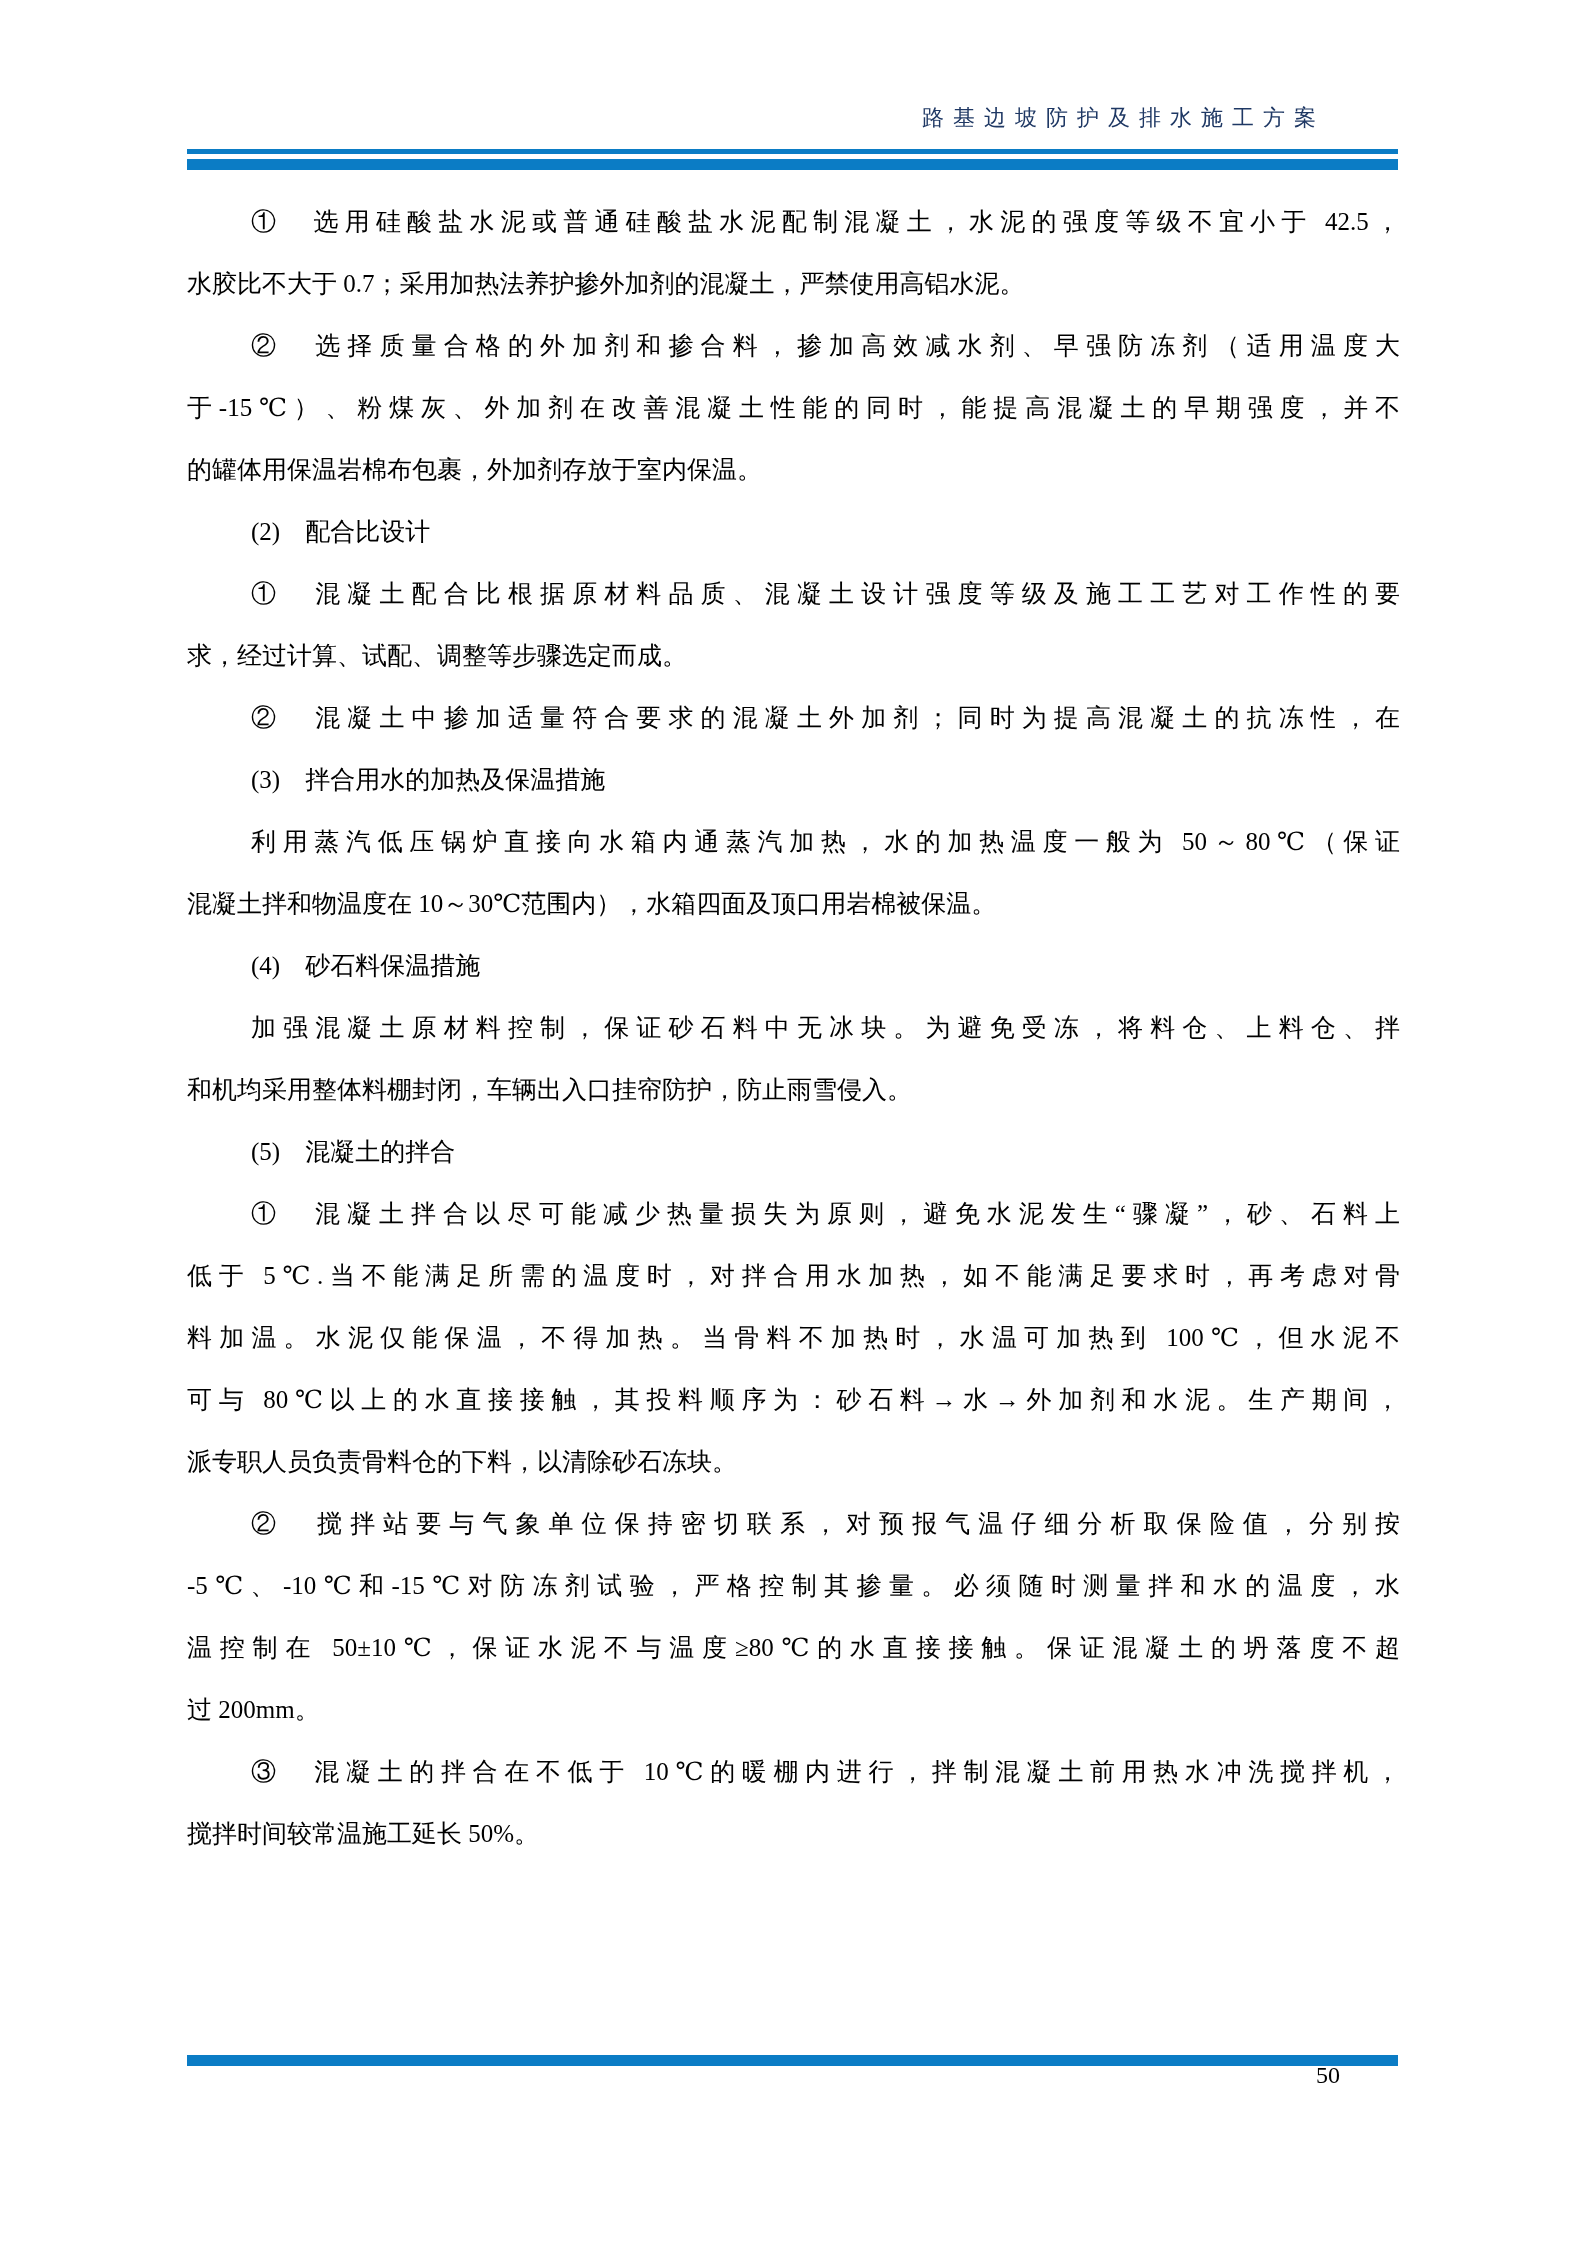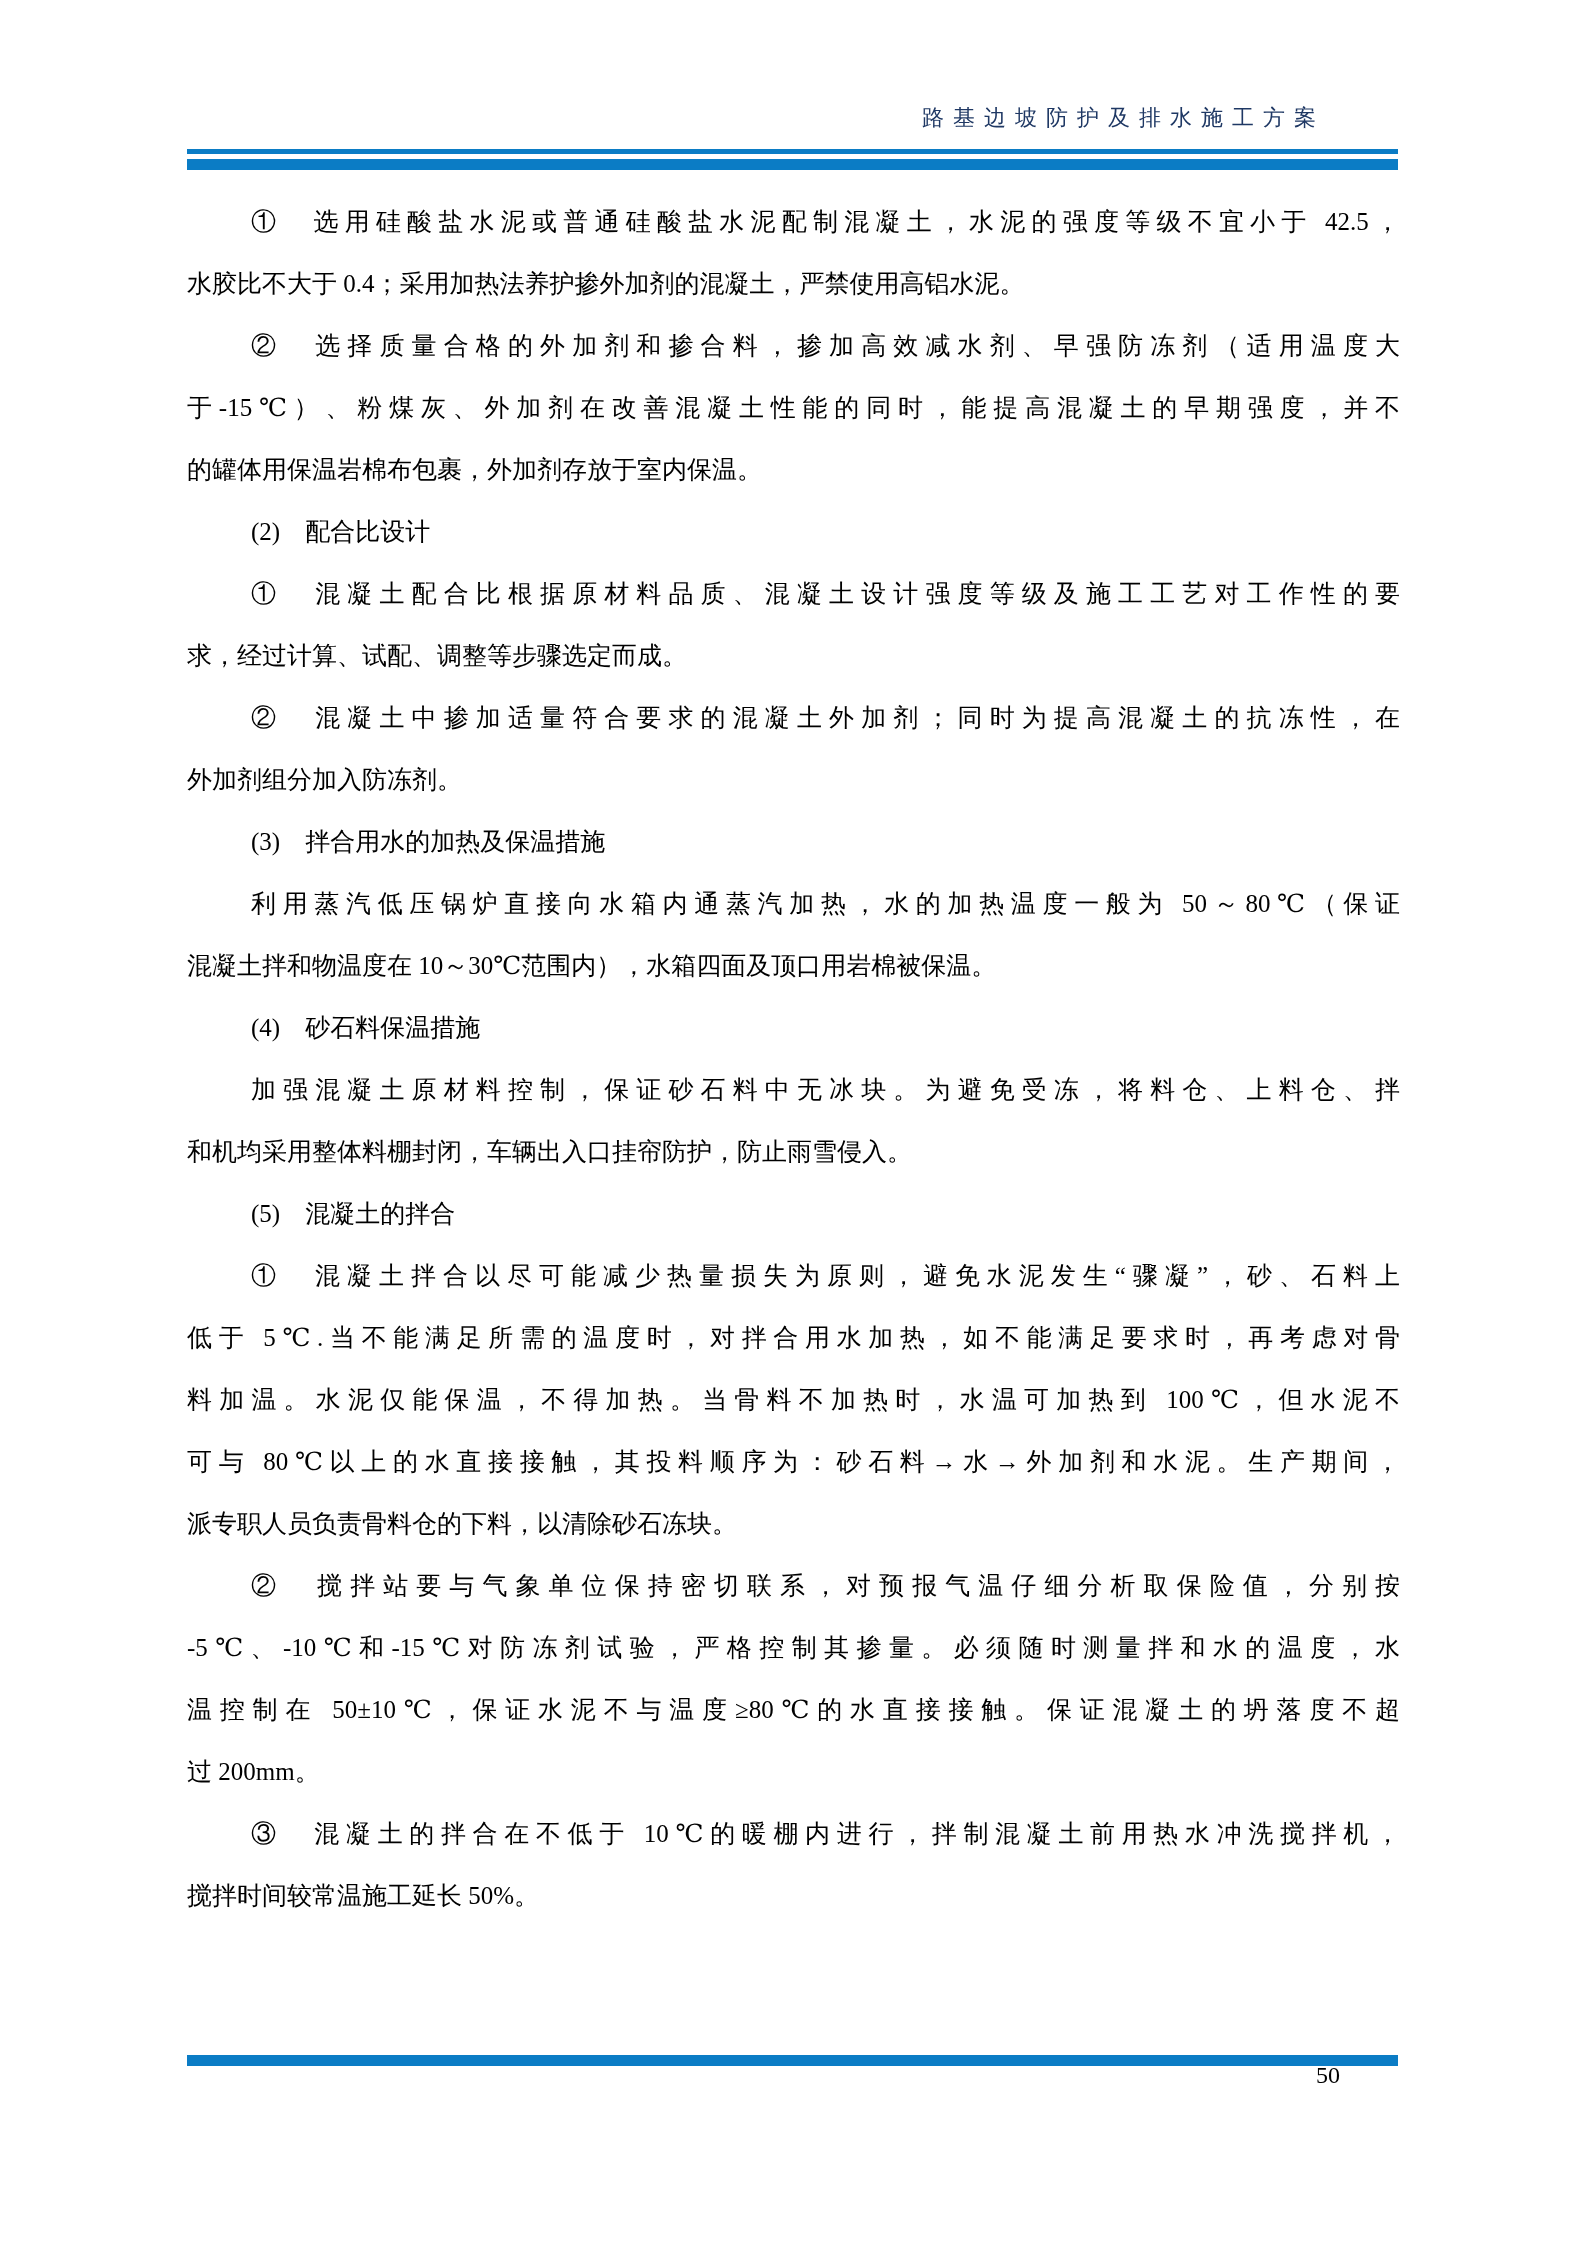--- a/index.html
+++ b/index.html
@@ -84,29 +84,28 @@
 
 <div id="page">
 
   <div class="header-title">路基边坡防护及排水施工方案</div>
 
   <div class="rule rule-thin"></div>
   <div class="rule rule-thick"></div>
 
   <div class="body-lines">
       <div class="line indent stretch">①　选用硅酸盐水泥或普通硅酸盐水泥配制混凝土，水泥的强度等级不宜小于 42.5，</div>
-      <div class="line">水胶比不大于 0.4；采用加热法养护掺外加剂的混凝土，严禁使用高铝水泥。</div>
+      <div class="line">水胶比不大于 0.7；采用加热法养护掺外加剂的混凝土，严禁使用高铝水泥。</div>
       <div class="line indent stretch">②　选择质量合格的外加剂和掺合料，掺加高效减水剂、早强防冻剂（适用温度大</div>
       <div class="line stretch">于-15℃）、粉煤灰、外加剂在改善混凝土性能的同时，能提高混凝土的早期强度，并不</div>
       <div class="line">的罐体用保温岩棉布包裹，外加剂存放于室内保温。</div>
       <div class="line indent">(2)　配合比设计</div>
       <div class="line indent stretch">①　混凝土配合比根据原材料品质、混凝土设计强度等级及施工工艺对工作性的要</div>
       <div class="line">求，经过计算、试配、调整等步骤选定而成。</div>
       <div class="line indent stretch">②　混凝土中掺加适量符合要求的混凝土外加剂；同时为提高混凝土的抗冻性，在</div>
-      <div class="line">外加剂组分加入防冻剂。</div>
       <div class="line indent">(3)　拌合用水的加热及保温措施</div>
       <div class="line indent stretch">利用蒸汽低压锅炉直接向水箱内通蒸汽加热，水的加热温度一般为 50～80℃（保证</div>
       <div class="line">混凝土拌和物温度在 10～30℃范围内），水箱四面及顶口用岩棉被保温。</div>
       <div class="line indent">(4)　砂石料保温措施</div>
       <div class="line indent stretch">加强混凝土原材料控制，保证砂石料中无冰块。为避免受冻，将料仓、上料仓、拌</div>
       <div class="line">和机均采用整体料棚封闭，车辆出入口挂帘防护，防止雨雪侵入。</div>
       <div class="line indent">(5)　混凝土的拌合</div>
       <div class="line indent stretch">①　混凝土拌合以尽可能减少热量损失为原则，避免水泥发生“骤凝”，砂、石料上</div>
       <div class="line stretch">低于 5℃.当不能满足所需的温度时，对拌合用水加热，如不能满足要求时，再考虑对骨</div>
       <div class="line stretch">料加温。水泥仅能保温，不得加热。当骨料不加热时，水温可加热到 100℃，但水泥不</div>

